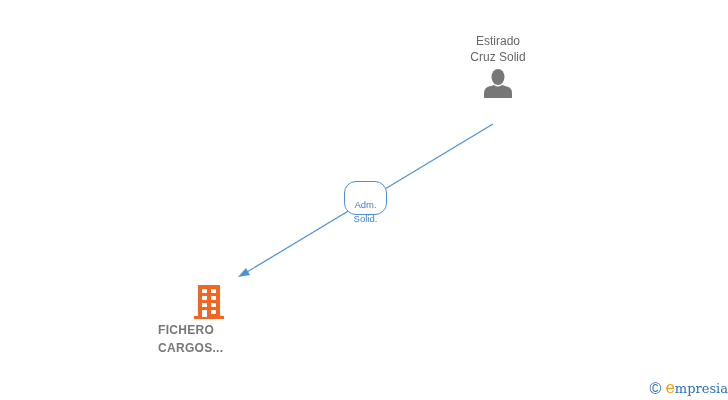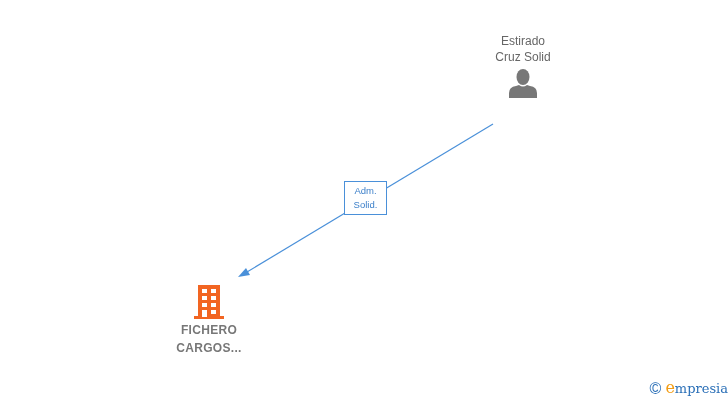--- a/index.html
+++ b/index.html
@@ -18,42 +18,41 @@
     }
     .edges {
       position: absolute;
       left: 0;
       top: 0;
       width: 728px;
       height: 400px;
     }
     .person-node {
       position: absolute;
-      left: 473px;
+      left: 448px;
       top: 33px;
       width: 100px;
       text-align: center;
     }
     .person-name {
       font-size: 12px;
       line-height: 16px;
       color: #666666;
     }
     .person-icon {
       display: block;
       margin: 3px auto 0 auto;
       width: 30px;
       height: 30px;
     }
     .company-node {
       position: absolute;
       left: 158px;
       top: 284px;
       width: 102px;
-      text-align: center;
     }
     .company-icon {
       display: block;
       margin: 0 auto;
       width: 34px;
       height: 36px;
     }
     .company-name {
       margin-top: 3px;
       font-size: 12px;
@@ -63,26 +62,26 @@
       letter-spacing: 0.3px;
     }
     .edge-label {
       position: absolute;
       left: 344px;
       top: 181px;
       width: 43px;
       height: 34px;
       box-sizing: border-box;
       border: 1px solid #4a90d9;
-      border-radius: 0;
+      border-radius: 12px;
       background: #ffffff;
       color: #3b7fc9;
       font-size: 9.5px;
       line-height: 14px;
-      padding-top: 2px;
+      padding-top: 16px;
       text-align: center;
     }
     .edge-label span {
       display: block;
     }
     .footer {
       position: absolute;
       right: 0px;
       bottom: 2px;
       display: flex;

